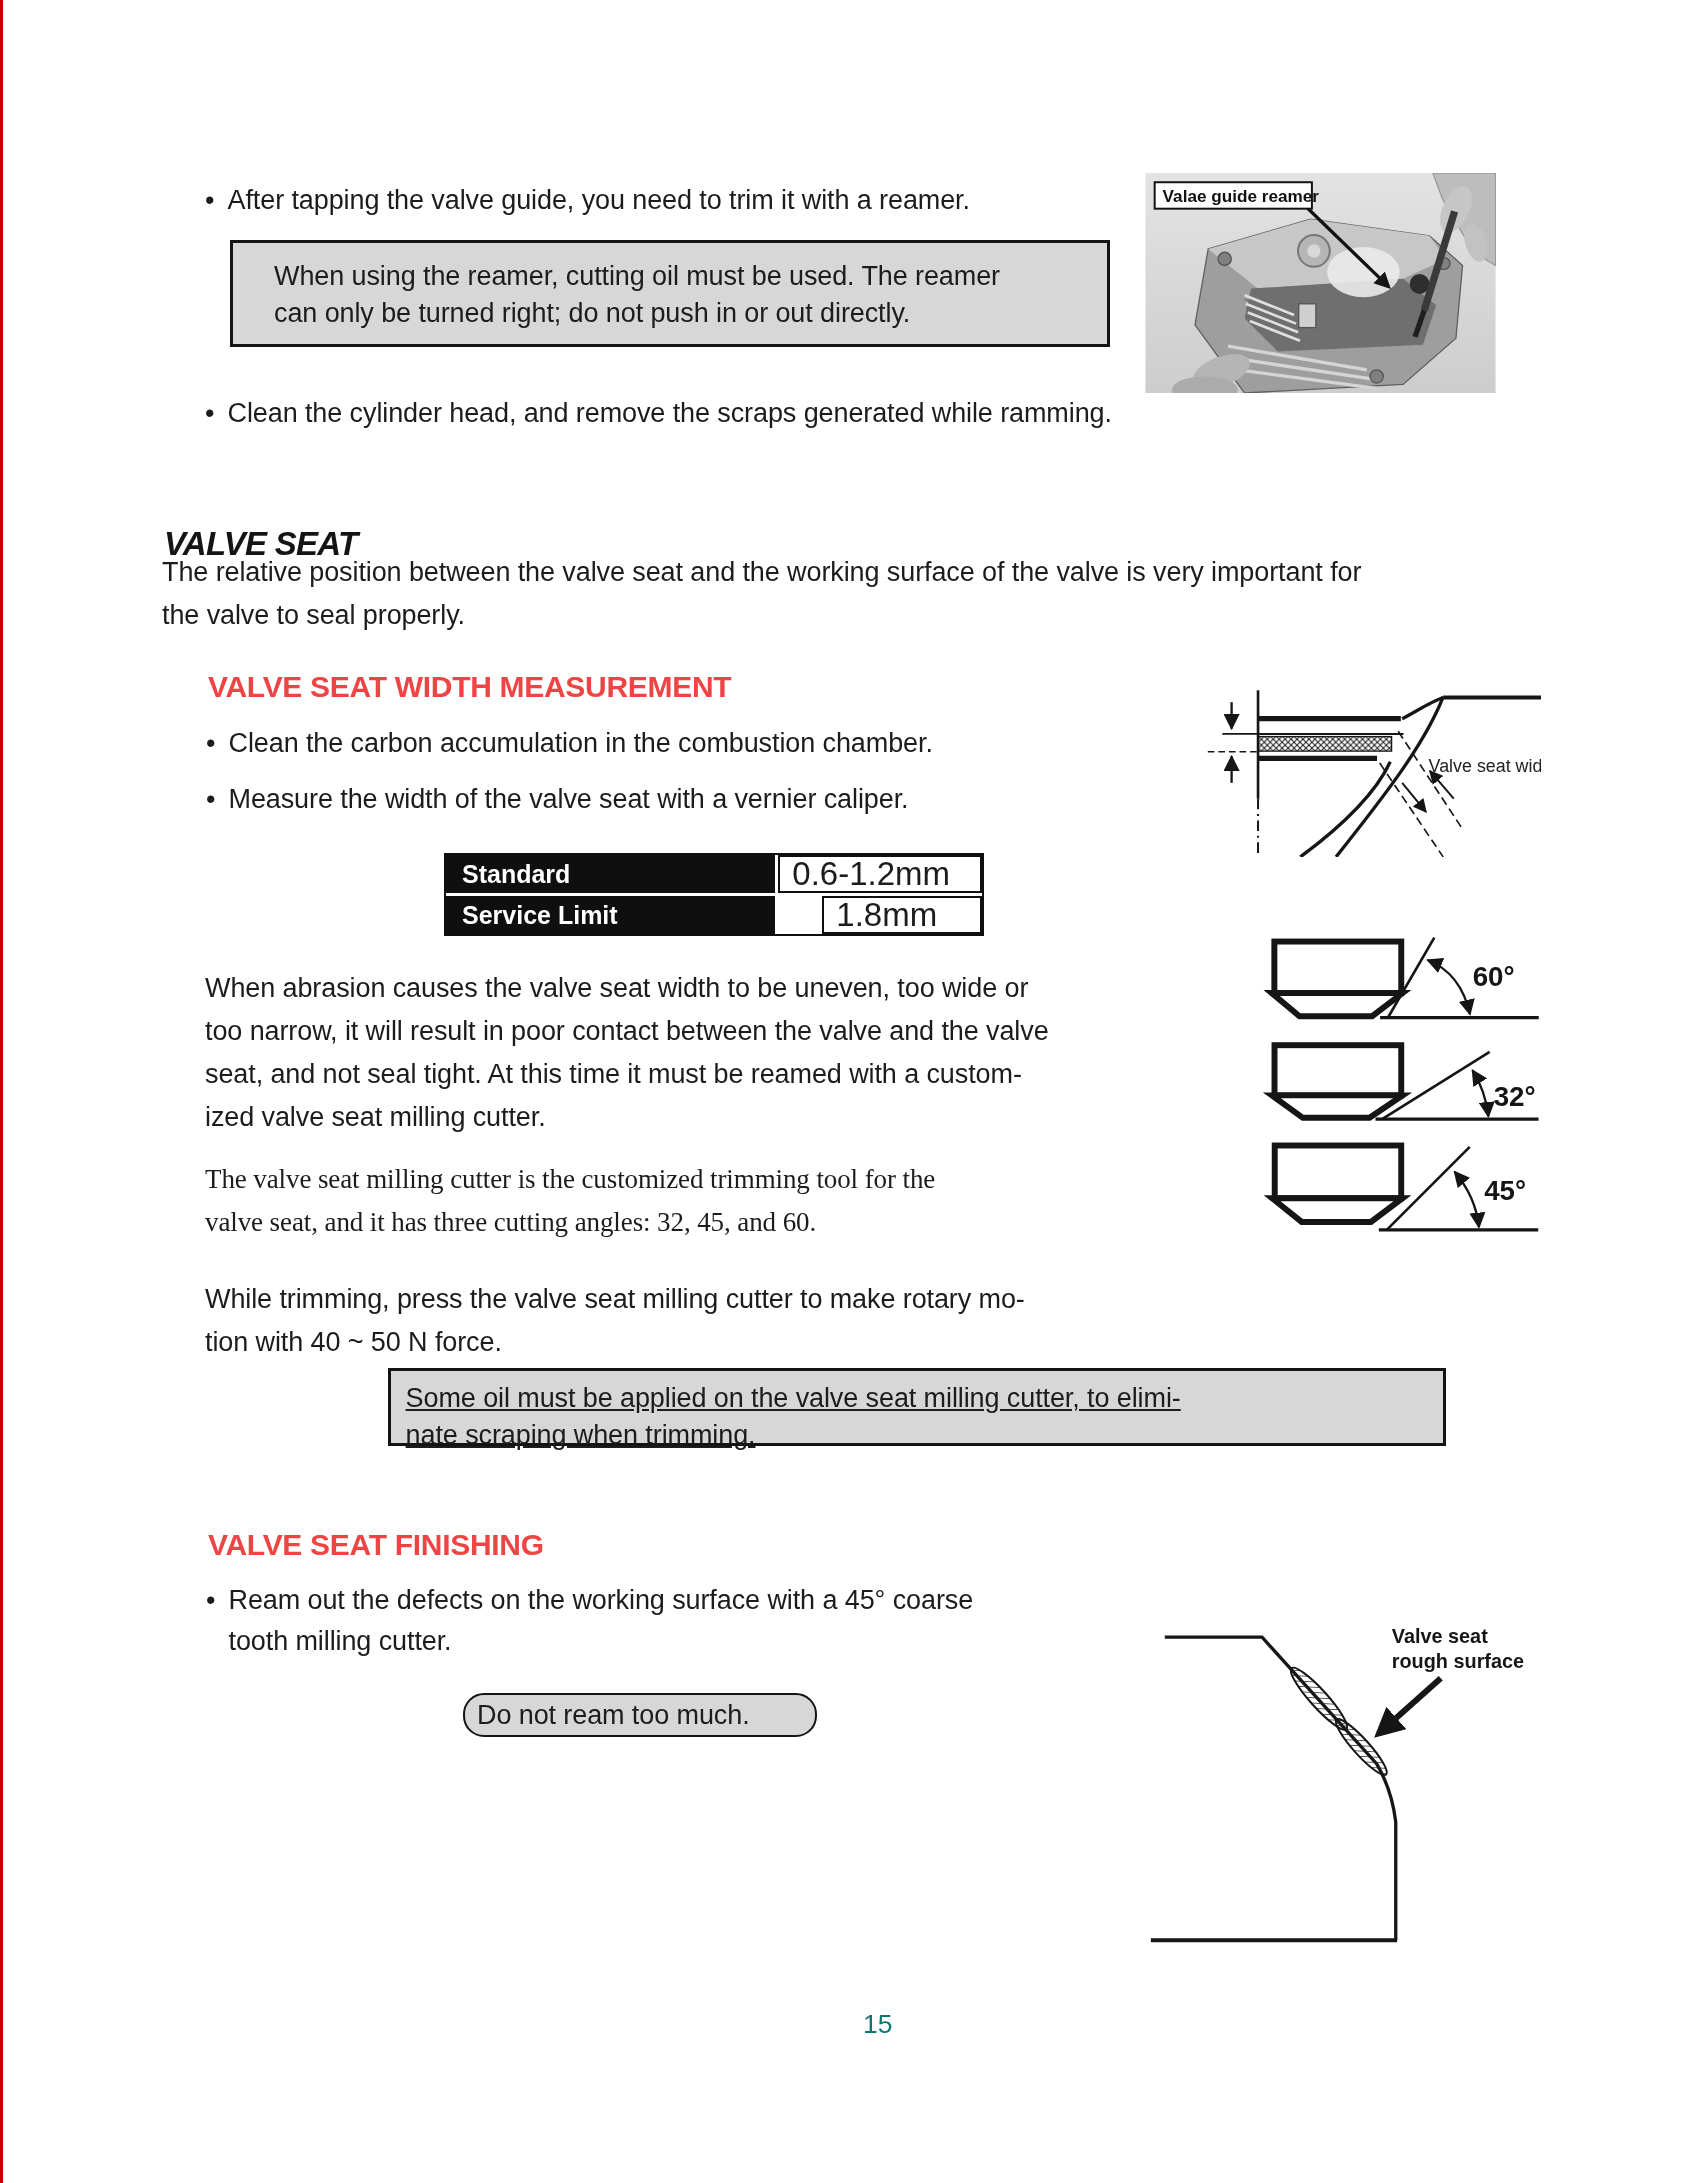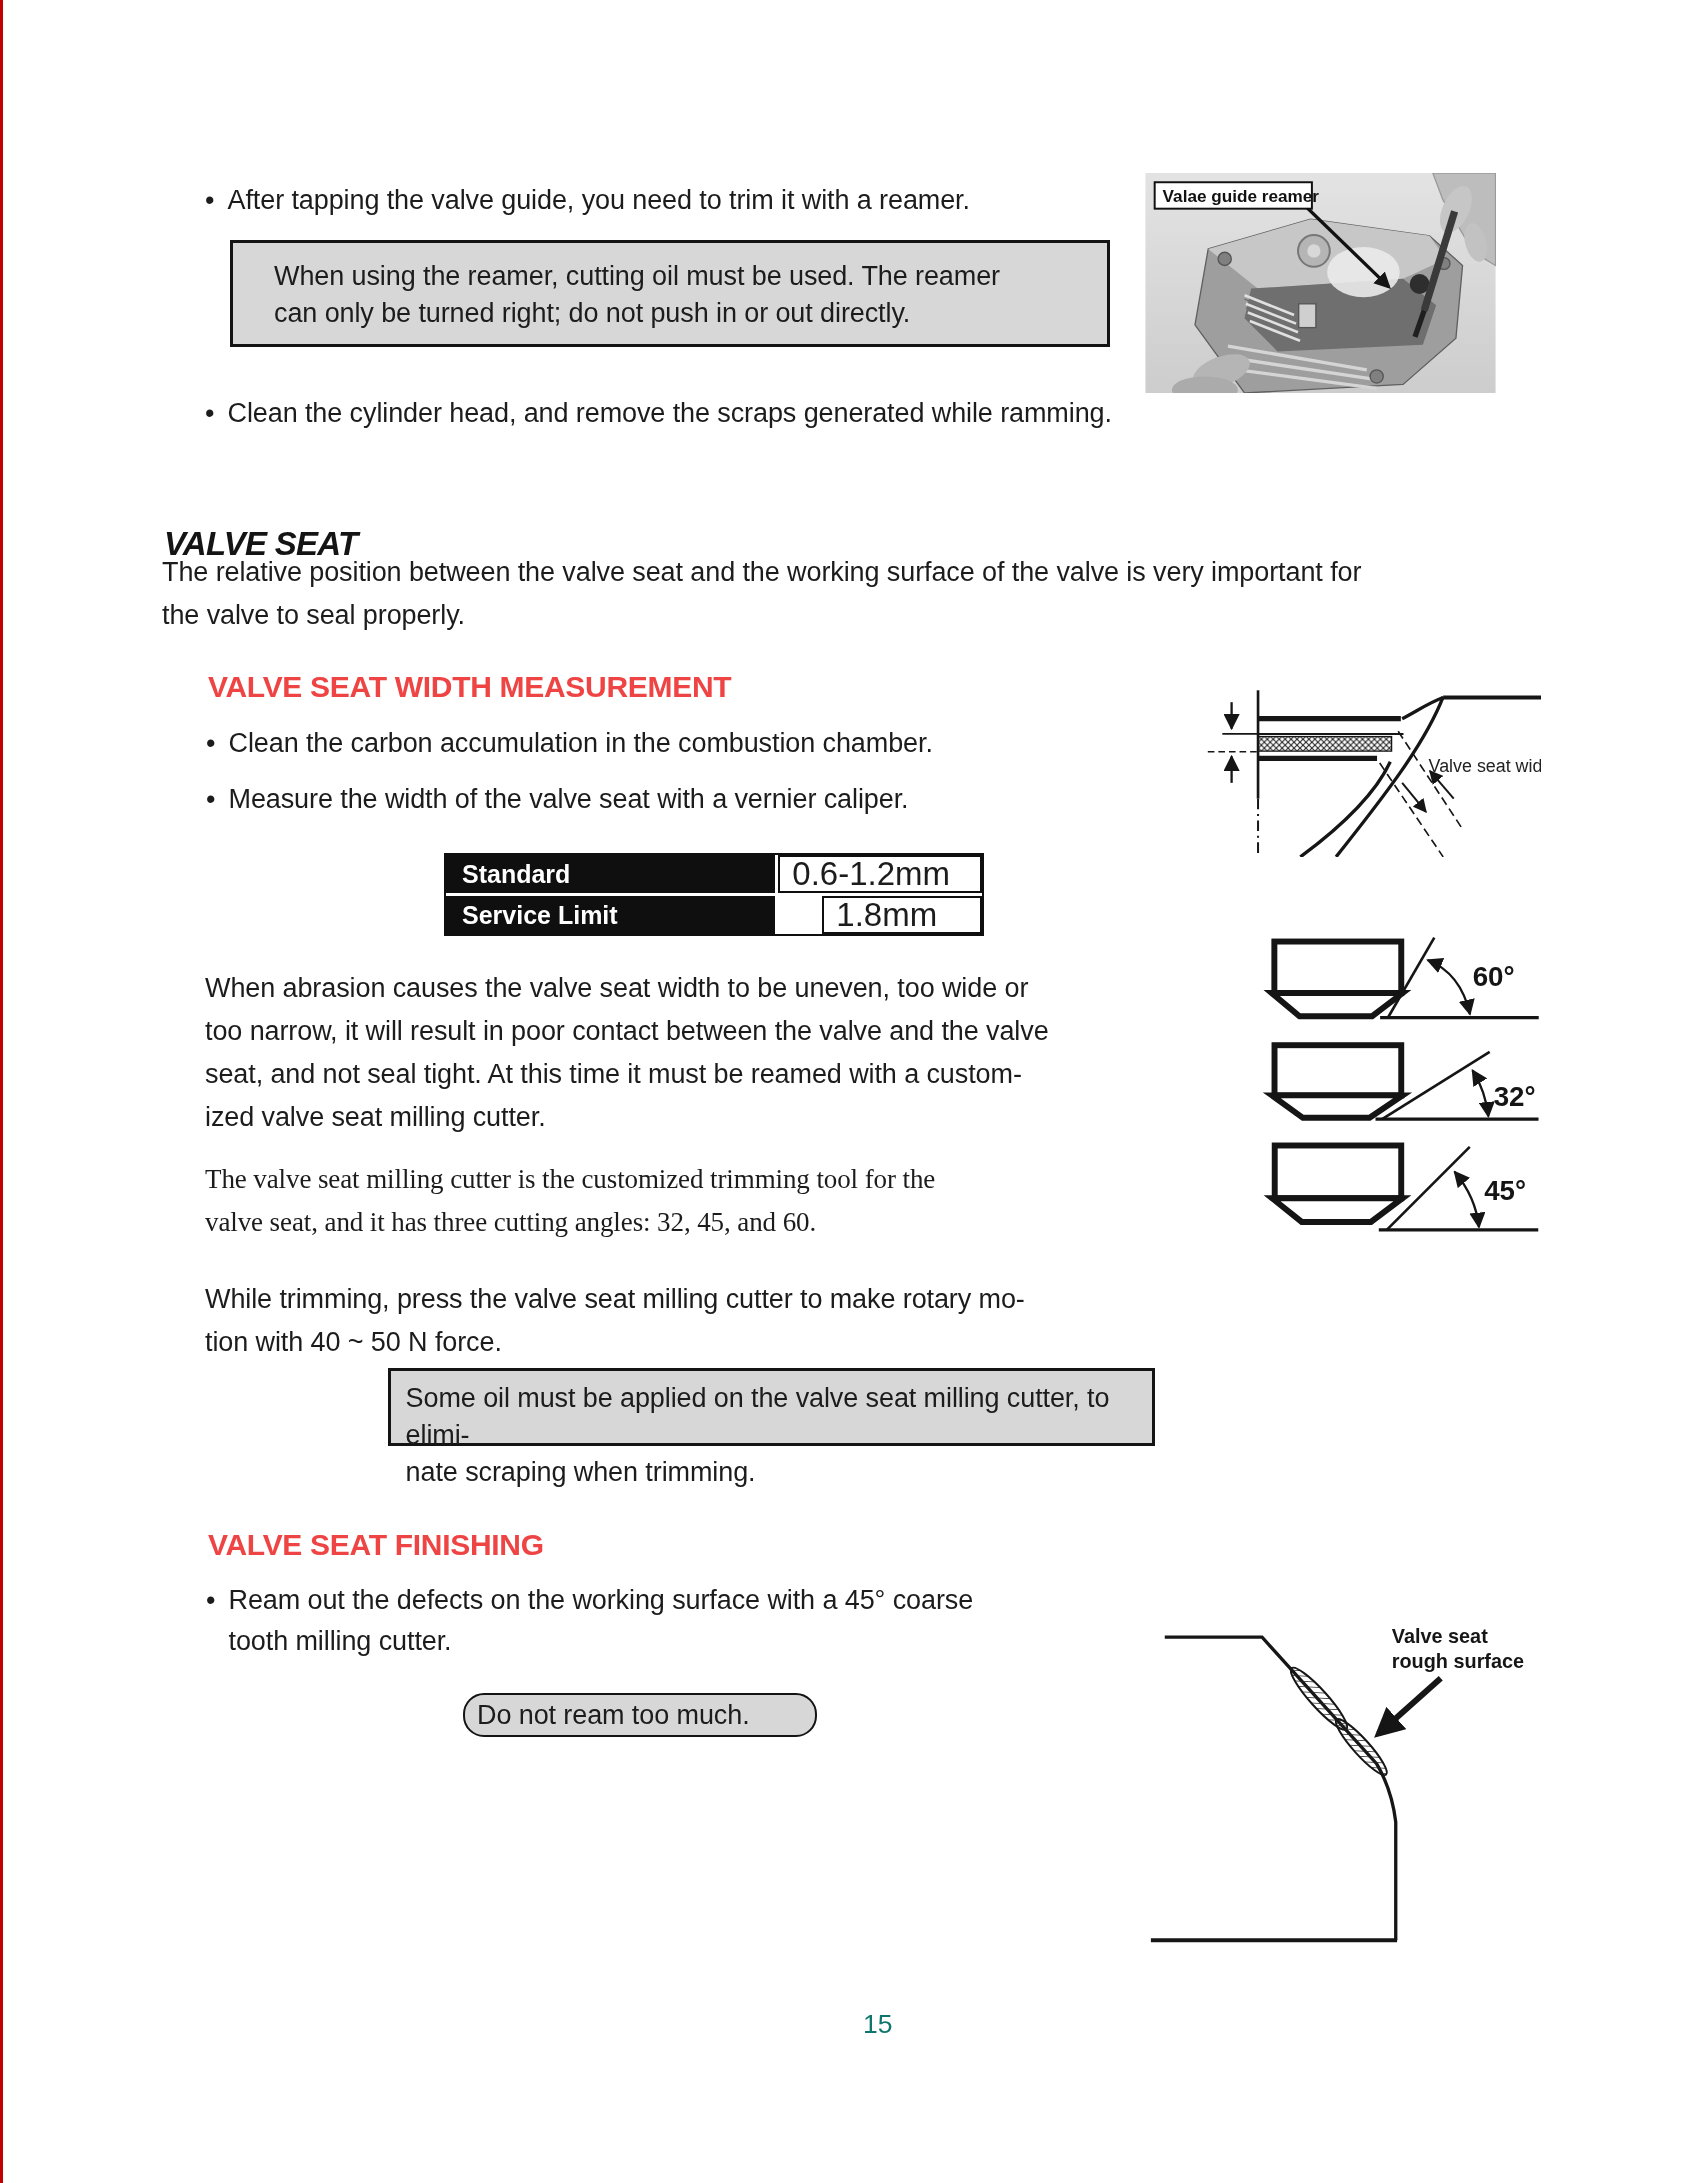--- a/index.html
+++ b/index.html
@@ -188,21 +188,21 @@
 
   <svg class="abs" style="left:1240px;top:1131px;" width="304" height="112" viewBox="0 0 460 170">
     <rect x="52" y="22" width="192" height="80" fill="#fff" stroke="#151515" stroke-width="9"></rect>
     <path d="M48 102 L246 102 L198 138 L93 138 Z" fill="#fff" stroke="#151515" stroke-width="9"></path>
     <path d="M210 150 H452" stroke="#151515" stroke-width="5" fill="none"></path>
     <path d="M222 150 L348 24" stroke="#151515" stroke-width="4" fill="none"></path>
     <path d="M325 62 Q357 100 362 146" stroke="#151515" stroke-width="3.5" fill="none" marker-start="url(#arr)" marker-end="url(#arr)"></path>
     <text x="370" y="104" font-size="42" font-weight="bold" fill="#151515">45°</text>
   </svg>
 
-  <div class="notebox" style="left:388px;top:1368px;width:767px;height:78px;padding:9.3px 12px 0 14.6px;">
+  <div class="notebox" style="left:388px;top:1368px;width:1058px;height:78px;padding:9.3px 12px 0 14.6px;text-decoration:underline;">
     <div class="ml">Some oil must be applied on the valve seat milling cutter, to elimi-
 nate scraping when trimming.</div>
   </div>
 
   <div class="h2" style="left:208px;top:1528px;">VALVE SEAT FINISHING</div>
 
   <div class="bullet" style="left:206px;top:1580px;width:992px;line-height:41px;">
     <span class="blt">•</span>
     <span class="ml">Ream out the defects on the working surface with a 45° coarse
 tooth milling cutter.</span>

